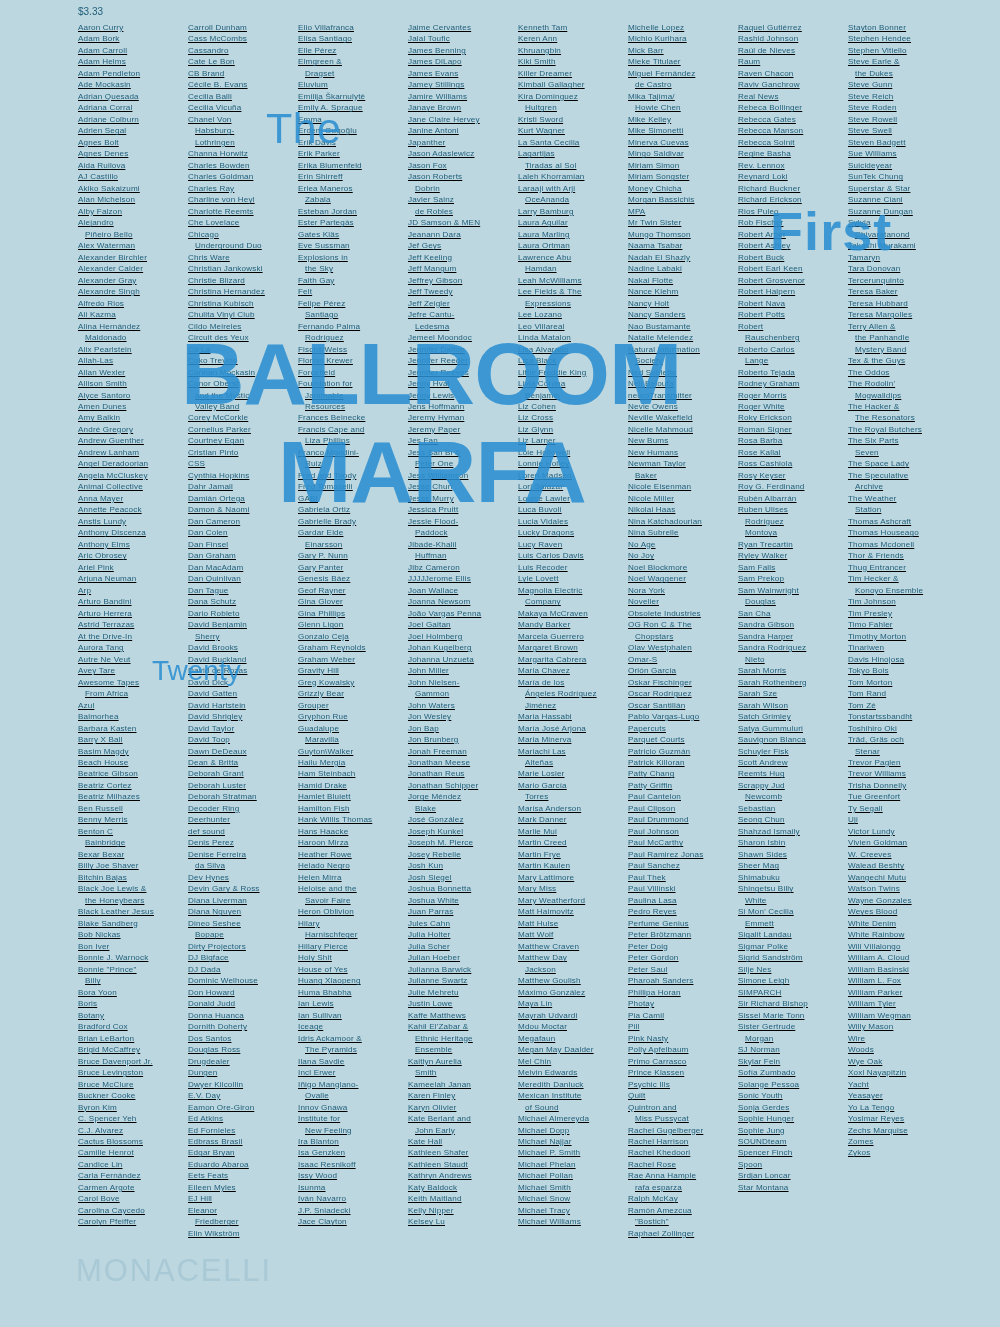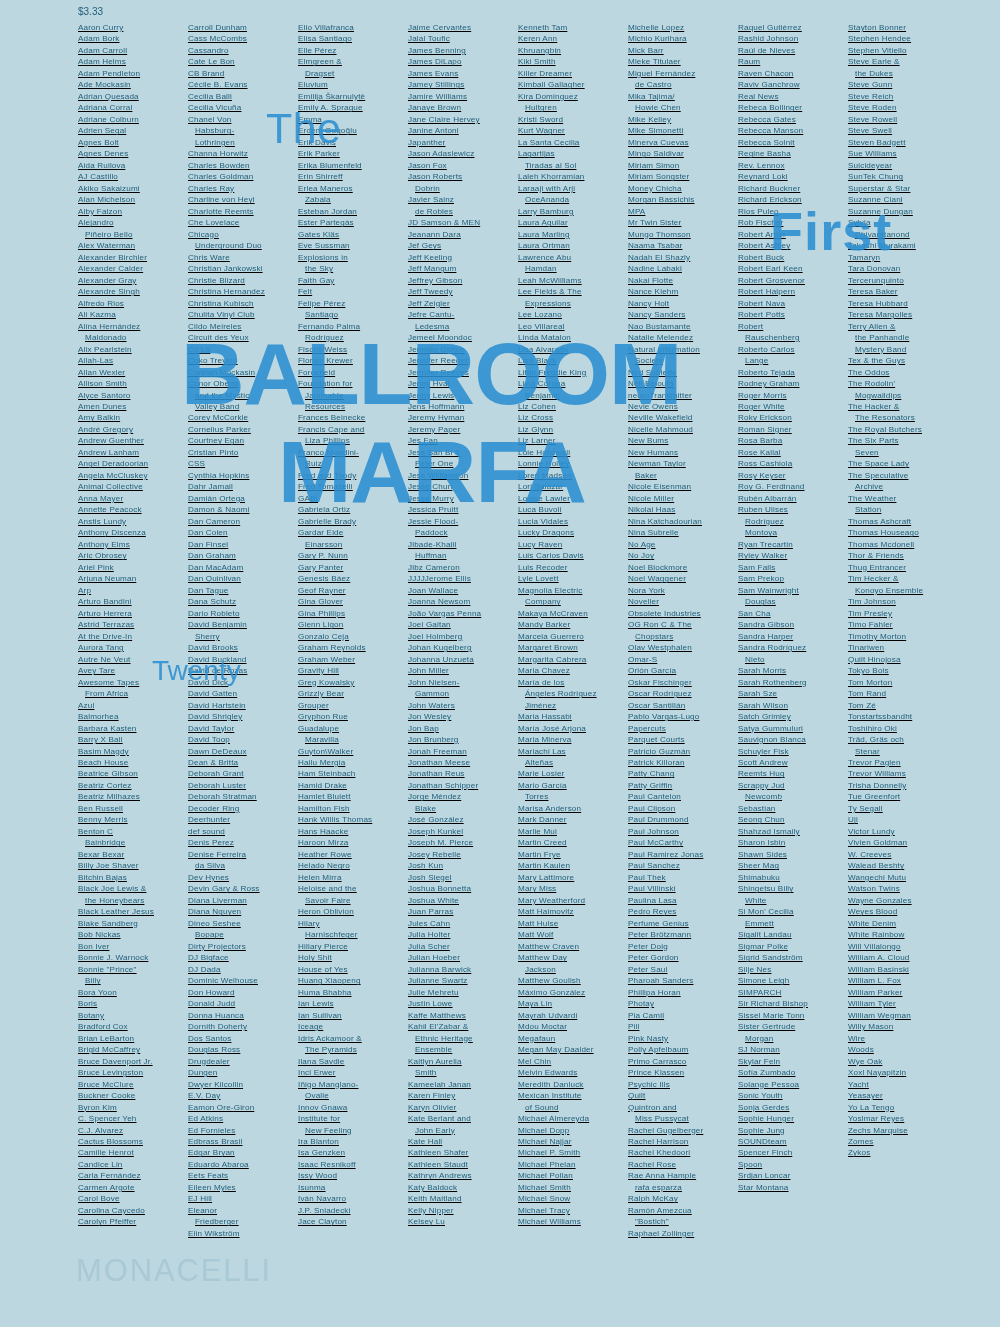--- a/index.html
+++ b/index.html
@@ -910,21 +910,21 @@
         <span class="nm">Thomas Mcdonell</span>
         <span class="nm">Thor &amp; Friends</span>
         <span class="nm">Thug Entrancer</span>
         <span class="nm">Tim Hecker &amp;</span>
         <span class="nm indent">Konoyo Ensemble</span>
         <span class="nm">Tim Johnson</span>
         <span class="nm">Tim Presley</span>
         <span class="nm">Timo Fahler</span>
         <span class="nm">Timothy Morton</span>
         <span class="nm">Tinariwen</span>
-        <span class="nm">Quilt Hinojosa</span>
+        <span class="nm">Davis Hinojosa</span>
         <span class="nm">Tokyo Bois</span>
         <span class="nm">Tom Morton</span>
         <span class="nm">Tom Rand</span>
         <span class="nm">Tom Zé</span>
         <span class="nm">Tonstartssbandht</span>
         <span class="nm">Toshihiro Oki</span>
         <span class="nm">Träd, Gräs och</span>
         <span class="nm indent">Stenar</span>
         <span class="nm">Trevor Paglen</span>
         <span class="nm">Trevor Williams</span>

